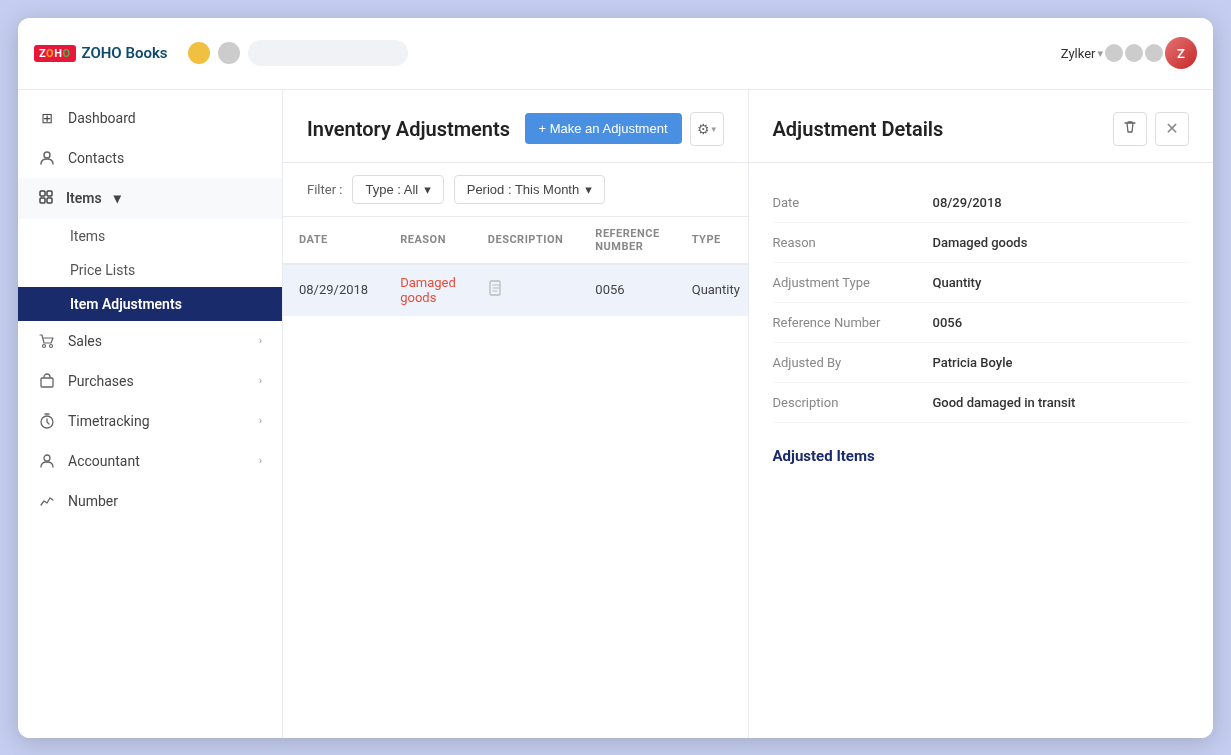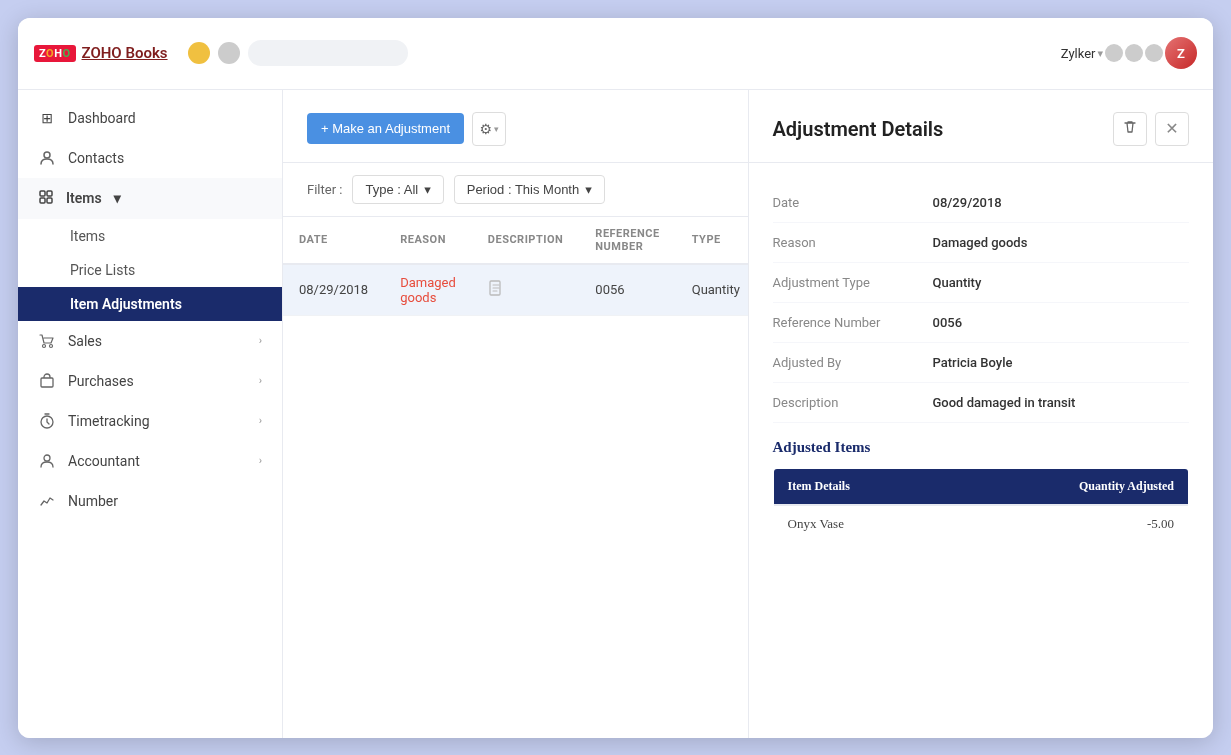--- a/index.html
+++ b/index.html
@@ -45,22 +45,21 @@
       font-size: 11px;
       padding: 2px 5px;
       border-radius: 3px;
       letter-spacing: 0.5px;
     }
     .logo-zoho span.o1 { color: #f5a623; }
     .logo-zoho span.o2 { color: #4caf50; }
     .logo-books {
       font-size: 15px;
       font-weight: 600;
-      color: #7f1d1d;
-      text-decoration: underline;
+      color: #0c4a6e;
     }
     .title-bar-controls {
       display: flex;
       align-items: center;
       gap: 8px;
       flex: 1;
     }
     .tb-circle {
       width: 22px;
       height: 22px;
@@ -314,22 +313,21 @@
       font-size: 13px;
       color: #888;
       flex-shrink: 0;
     }
     .detail-val {
       font-size: 13px;
       color: #333;
       font-weight: 500;
     }
     .adjusted-items-section {
-      margin: 16px 0;
-      font-family: Liberation Serif, serif;
+      margin: 24px 0;
     }
     .adjusted-items-title {
       font-size: 15px;
       font-weight: 700;
       color: #1a2b6b;
       margin-bottom: 12px;
     }
     .adj-table {
       width: 100%;
       border-collapse: collapse;
@@ -481,20 +479,21 @@
           </svg>
         </span>
         <span>Number</span>
       </div>
     </div>
 
     <div class="panels-row">
 
       <div class="list-panel">
         <div class="list-header">
+          <span class="list-title">Inventory Adjustments</span>
           <div class="list-header-actions">
             <button class="btn-primary">+ Make an Adjustment</button>
             <div class="btn-icon">
               <span>⚙</span>
               <span style="font-size:9px;margin-left:2px;color:#999">▾</span>
             </div>
           </div>
         </div>
         <div class="filter-bar">
           <span class="filter-label">Filter :</span>
@@ -576,32 +575,18 @@
             <span class="detail-key">Adjusted By</span>
             <span class="detail-val">Patricia Boyle</span>
           </div>
           <div class="detail-row">
             <span class="detail-key">Description</span>
             <span class="detail-val">Good damaged in transit</span>
           </div>
 
           <div class="adjusted-items-section">
             <div class="adjusted-items-title">Adjusted Items</div>
-            <table class="adj-table">
-              <thead>
-                <tr>
-                  <th>Item Details</th>
-                  <th>Quantity Adjusted</th>
-                </tr>
-              </thead>
-              <tbody>
-                <tr>
-                  <td>Onyx Vase</td>
-                  <td>-5.00</td>
-                </tr>
-              </tbody>
-            </table>
           </div>
         </div>
       </div>
     </div>
   </div>
 </div>
 
 </body></html>

